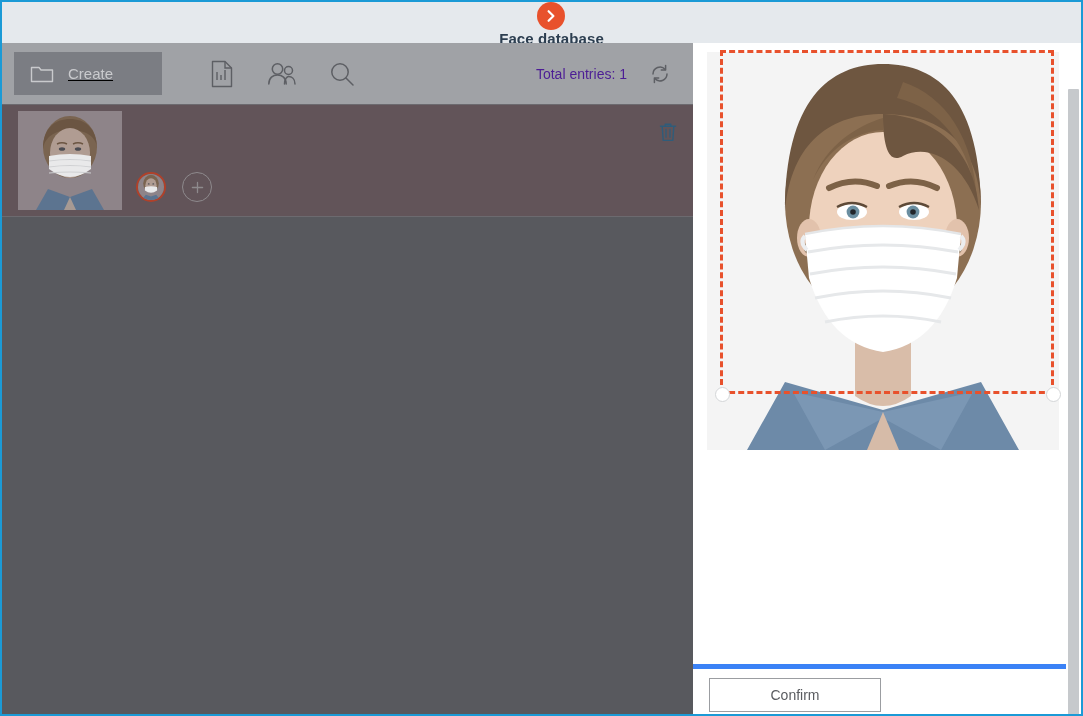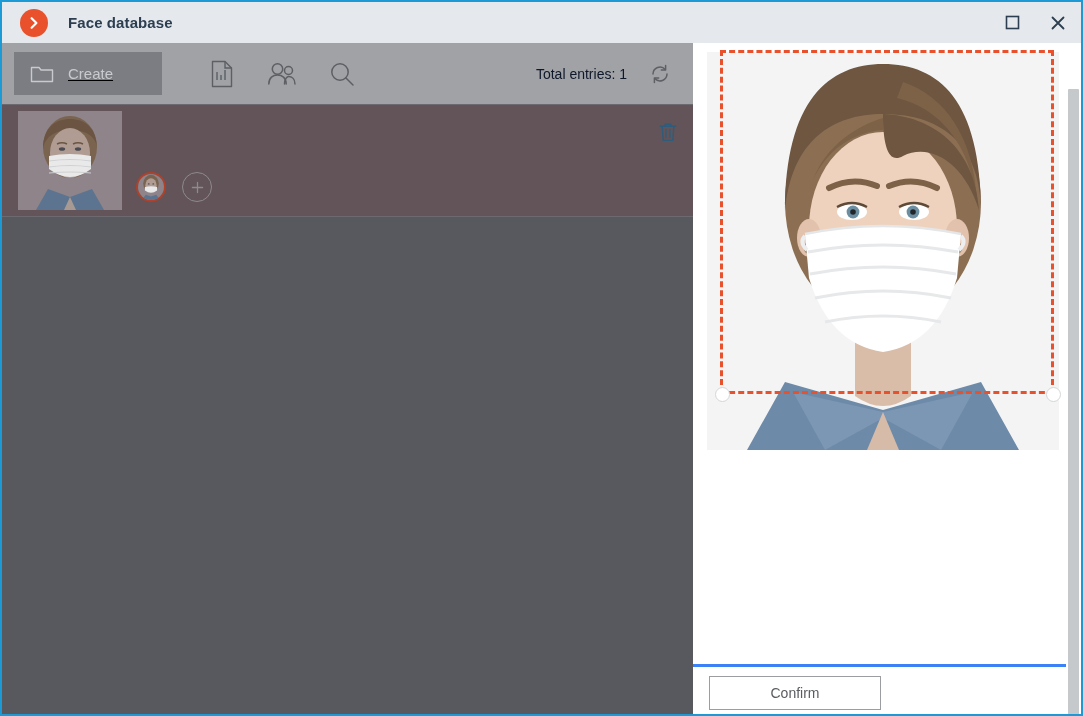--- a/index.html
+++ b/index.html
@@ -16,21 +16,21 @@
     border: 2px solid #1b9ad6;
     background: #58595e;
     overflow: hidden;
   }
 
   
   #titlebar {
     position: absolute; left: 0; top: 0;
     width: 1079px; height: 41px;
     background: #e5e9ed;
-    display: flex; align-items: center;
+    display: flex; align-items: center; flex-direction: column;
   }
   #app-logo {
     width: 28px; height: 28px; border-radius: 50%;
     background: #e8512c; margin-left: 18px;
     display: flex; align-items: center; justify-content: center;
     flex: 0 0 auto;
   }
   #app-logo svg { display: block; }
   #title-text {
     margin-left: 20px;
@@ -72,21 +72,21 @@
   .tb-icon {
     width: 44px; height: 44px;
     display: flex; align-items: center; justify-content: center;
     cursor: pointer;
   }
   #tb-report { margin-left: 38px; }
   #tb-people { margin-left: 16px; }
   #tb-search { margin-left: 16px; }
   #total-entries {
     margin-left: auto;
-    font-size: 14px; color: #0f172a;
+    font-size: 14px; color: #4c1d95;
     white-space: nowrap;
   }
   #refresh-btn {
     width: 42px; height: 42px; margin-left: 12px; margin-right: 12px;
     display: flex; align-items: center; justify-content: center;
     cursor: pointer;
   }
 
   #list-area {
     position: relative;
@@ -167,21 +167,21 @@
     cursor: pointer;
   }
   #handle-bl { left: 713px; top: 385px; }
   #handle-br { left: 1044px; top: 385px; }
 
   
   #button-bar {
     position: absolute; left: 691px; top: 662px;
     width: 388px; height: 52px;
     background: #ffffff;
-    border-top: 3px solid #3b82f6;
+    border-top: 5px solid #3b82f6;
   }
   #confirm-btn {
     position: absolute; left: 16px; top: 9px;
     width: 172px; height: 34px;
     background: #ffffff;
     border: 1px solid #9b9da1;
     font-size: 14px; color: #5a5c60;
     font-family: "Liberation Sans", sans-serif;
     cursor: pointer;
   }

